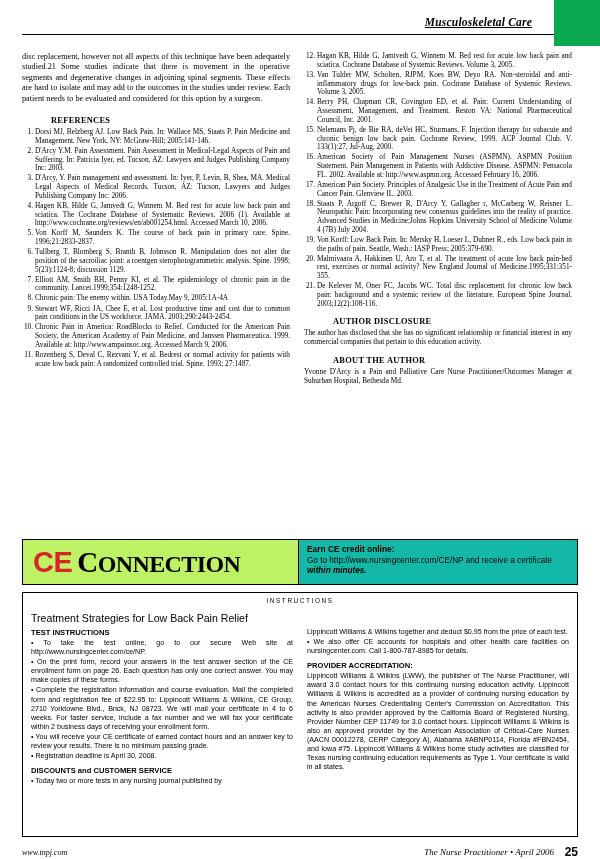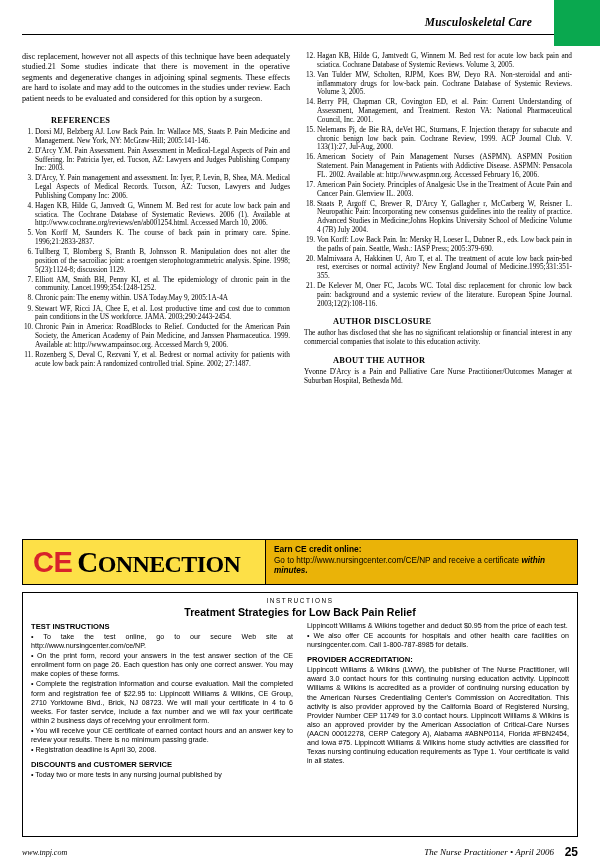--- a/index.html
+++ b/index.html
@@ -21,20 +21,21 @@
     margin-top:14px;
   }
   .header .title {
     position:absolute;
     right:46px; top:2px;
     font-family:"Liberation Serif", serif;
     font-style:italic;
     font-weight:bold;
     font-size:11.5px;
     letter-spacing:0.2px;
+    text-decoration:underline;
   }
   .header .greenblock {
     position:absolute;
     right:-22px; top:-14px;
     width:46px; height:46px;
     background:#0aa84f;
   }
   .header .rule {
     position:absolute;
     left:0; right:24px; top:20px;
@@ -92,23 +93,23 @@
 
   
   .ce-wrap {
     position:absolute;
     left:22px; right:22px;
     top:525px;
     height:46px;
     display:flex;
   }
   .ce-left {
-    width:244px;
+    width:277px;
     border:1.2px solid #000;
-    background:#fde047;
+    background:#bef264;
     position:relative;
     display:flex;
     align-items:center;
     padding-left:10px;
   }
   .ce-logo {
     font-family:"Liberation Sans", sans-serif;
     font-weight:bold;
     font-size:29px;
     color:#d8232a;
@@ -120,21 +121,21 @@
     font-weight:bold;
     font-size:24px;
     color:#000;
     letter-spacing:-0.6px;
     margin-left:5px;
     line-height:1;
   }
   .ce-word .big { font-size:29px; }
   .ce-right {
     flex:1;
-    background:#eab308;
+    background:#14b8a6;
     border:1.2px solid #000;
     border-left:none;
     padding:4px 8px;
   }
   .ce-right .l1 {
     font-family:"Liberation Sans", sans-serif;
     font-weight:bold;
     font-size:8.4px;
     margin-bottom:2px;
   }
@@ -155,25 +156,25 @@
     padding:4px 8px 6px 8px;
   }
   .inst-label {
     text-align:center;
     font-family:"Liberation Sans", sans-serif;
     font-size:6.4px;
     letter-spacing:1.6px;
     font-weight:normal;
   }
   .inst-title {
-    text-align:center;
-    font-family:"Liberation Sans", sans-serif;
-    font-weight:bold;
+    text-align:left;
+    font-family:"Liberation Sans", sans-serif;
+    font-weight:normal;
     font-size:10.6px;
-    margin-top:2px;
+    margin-top:8px;
     margin-bottom:4px;
   }
   .inst-cols {
     display:flex;
     gap:14px;
   }
   .inst-col { width:268px; }
   .ih {
     font-family:"Liberation Sans", sans-serif;
     font-weight:bold;
@@ -232,40 +233,40 @@
         <li><span class="num">1.</span><span>Dorsi MJ, Belzberg AJ. Low Back Pain. In: Wallace MS, Staats P. Pain Medicine and Management. New York, NY: McGraw-Hill; 2005:141-146.</span></li>
         <li><span class="num">2.</span><span>D'Arcy Y.M. Pain Assessment. Pain Assessment in Medical-Legal Aspects of Pain and Suffering. In: Patricia Iyer, ed. Tucson, AZ: Lawyers and Judges Publishing Company Inc: 2003.</span></li>
         <li><span class="num">3.</span><span>D'Arcy, Y. Pain management and assessment. In: Iyer, P, Levin, B, Shea, MA. Medical Legal Aspects of Medical Records. Tucson, AZ: Tucson, Lawyers and Judges Publishing Company Inc: 2006.</span></li>
         <li><span class="num">4.</span><span>Hagen KB, Hilde G, Jamvedt G, Winnem M. Bed rest for acute low back pain and sciatica. The Cochrane Database of Systematic Reviews. 2006 (1). Available at http://www.cochrane.org/reviews/en/ab001254.html. Accessed March 10, 2006.</span></li>
         <li><span class="num">5.</span><span>Von Korff M, Saunders K. The course of back pain in primary care. Spine. 1996;21:2833-2837.</span></li>
         <li><span class="num">6.</span><span>Tullberg T, Blomberg S, Branth B, Johnsson R. Manipulation does not alter the position of the sacroiliac joint: a roentgen sterophotogrammetric analysis. Spine. 1998; 5(23):1124-8; discussion 1129.</span></li>
         <li><span class="num">7.</span><span>Elliott AM, Smith BH, Penny KI, et al. The epidemiology of chronic pain in the community. Lancet.1999;354:1248-1252.</span></li>
         <li><span class="num">8.</span><span>Chronic pain: The enemy within. USA Today.May 9, 2005:1A-4A</span></li>
         <li><span class="num">9.</span><span>Stewart WF, Ricci JA, Chee E, et al. Lost productive time and cost due to common pain conditions in the US workforce. JAMA. 2003;290:2443-2454.</span></li>
         <li><span class="num">10.</span><span>Chronic Pain in America: RoadBlocks to Relief. Conducted for the American Pain Society, the American Academy of Pain Medicine, and Janssen Pharmaceutica. 1999. Available at: http://www.ampainsoc.org. Accessed March 9, 2006.</span></li>
-        <li><span class="num">11.</span><span>Rozenberg S, Deval C, Rezvani Y, et al. Bedrest or normal activity for patients with acute low back pain: A randomized controlled trial. Spine. 2002; 27:1487.</span></li>
+        <li><span class="num">11.</span><span>Rozenberg S, Deval C, Rezvani Y, et al. Bedrest or normal activity for patients with acute low back pain: A randomized controlled trial. Spine. 1993; 27:1487.</span></li>
       </ol>
     </div>
 
     <div class="col">
       <ol class="refs">
         <li><span class="num">12.</span><span>Hagan KB, Hilde G, Jamtvedt G, Winnem M. Bed rest for acute low back pain and sciatica. Cochrane Database of Systemic Reviews. Volume 3, 2005.</span></li>
         <li><span class="num">13.</span><span>Van Tulder MW, Scholten, RJPM, Koes BW, Deyo RA. Non-steroidal and anti-inflammatory drugs for low-back pain. Cochrane Database of Systemic Reviews. Volume 3, 2005.</span></li>
         <li><span class="num">14.</span><span>Berry PH, Chapman CR, Covington ED, et al. Pain: Current Understanding of Assessment, Management, and Treatment. Reston VA: National Pharmaceutical Council, Inc. 2001.</span></li>
         <li><span class="num">15.</span><span>Nelemans Pj, de Bie RA, deVet HC, Sturmans, F. Injection therapy for subacute and chronic benign low back pain. Cochrane Review, 1999. ACP Journal Club. V. 133(1):27, Jul-Aug, 2000.</span></li>
         <li><span class="num">16.</span><span>American Society of Pain Management Nurses (ASPMN). ASPMN Position Statement. Pain Management in Patients with Addictive Disease. ASPMN: Pensacola FL. 2002. Available at: http://www.aspmn.org. Accessed February 16, 2006.</span></li>
         <li><span class="num">17.</span><span>American Pain Society. Principles of Analgesic Use in the Treatment of Acute Pain and Cancer Pain. Glenview IL. 2003.</span></li>
         <li><span class="num">18.</span><span>Staats P, Argoff C, Brewer R, D'Arcy Y, Gallagher r, McCarberg W, Reisner L. Neuropathic Pain: Incorporating new consensus guidelines into the reality of practice. Advanced Studies in Medicine;Johns Hopkins University School of Medicine Volume 4 (7B) July 2004.</span></li>
         <li><span class="num">19.</span><span>Von Korff: Low Back Pain. In: Mersky H, Loeser L, Dubner R., eds. Low back pain in the paths of pain. Seattle, Wash.: IASP Press; 2005:379-690.</span></li>
         <li><span class="num">20.</span><span>Malmivaara A, Hakkinen U, Aro T, et al. The treatment of acute low back pain-bed rest, exercises or normal activity? New England Journal of Medicine.1995;331:351-355.</span></li>
         <li><span class="num">21.</span><span>De Kelever M, Oner FC, Jacobs WC. Total disc replacement for chronic low back pain: background and a systemic review of the literature. European Spine Journal. 2003;12(2):108-116.</span></li>
       </ol>
 
       <div class="sec-head">AUTHOR DISCLOSURE</div>
-      <p class="discl">The author has disclosed that she has no significant relationship or financial interest in any commercial companies that isolate to this education activity.</p>
+      <p class="discl">The author has disclosed that she has no significant relationship or financial interest in any commercial companies that pertain to this education activity.</p>
 
       <div class="sec-head">ABOUT THE AUTHOR</div>
       <p class="discl">Yvonne D'Arcy is a Pain and Palliative Care Nurse Practitioner/Outcomes Manager at Suburban Hospital, Bethesda Md.</p>
     </div>
   </div>
 
   <div class="ce-wrap">
     <div class="ce-left">
       <span class="ce-logo">CE</span>
       <span class="ce-word"><span class="big">C</span><span>ONNECTION</span></span>

